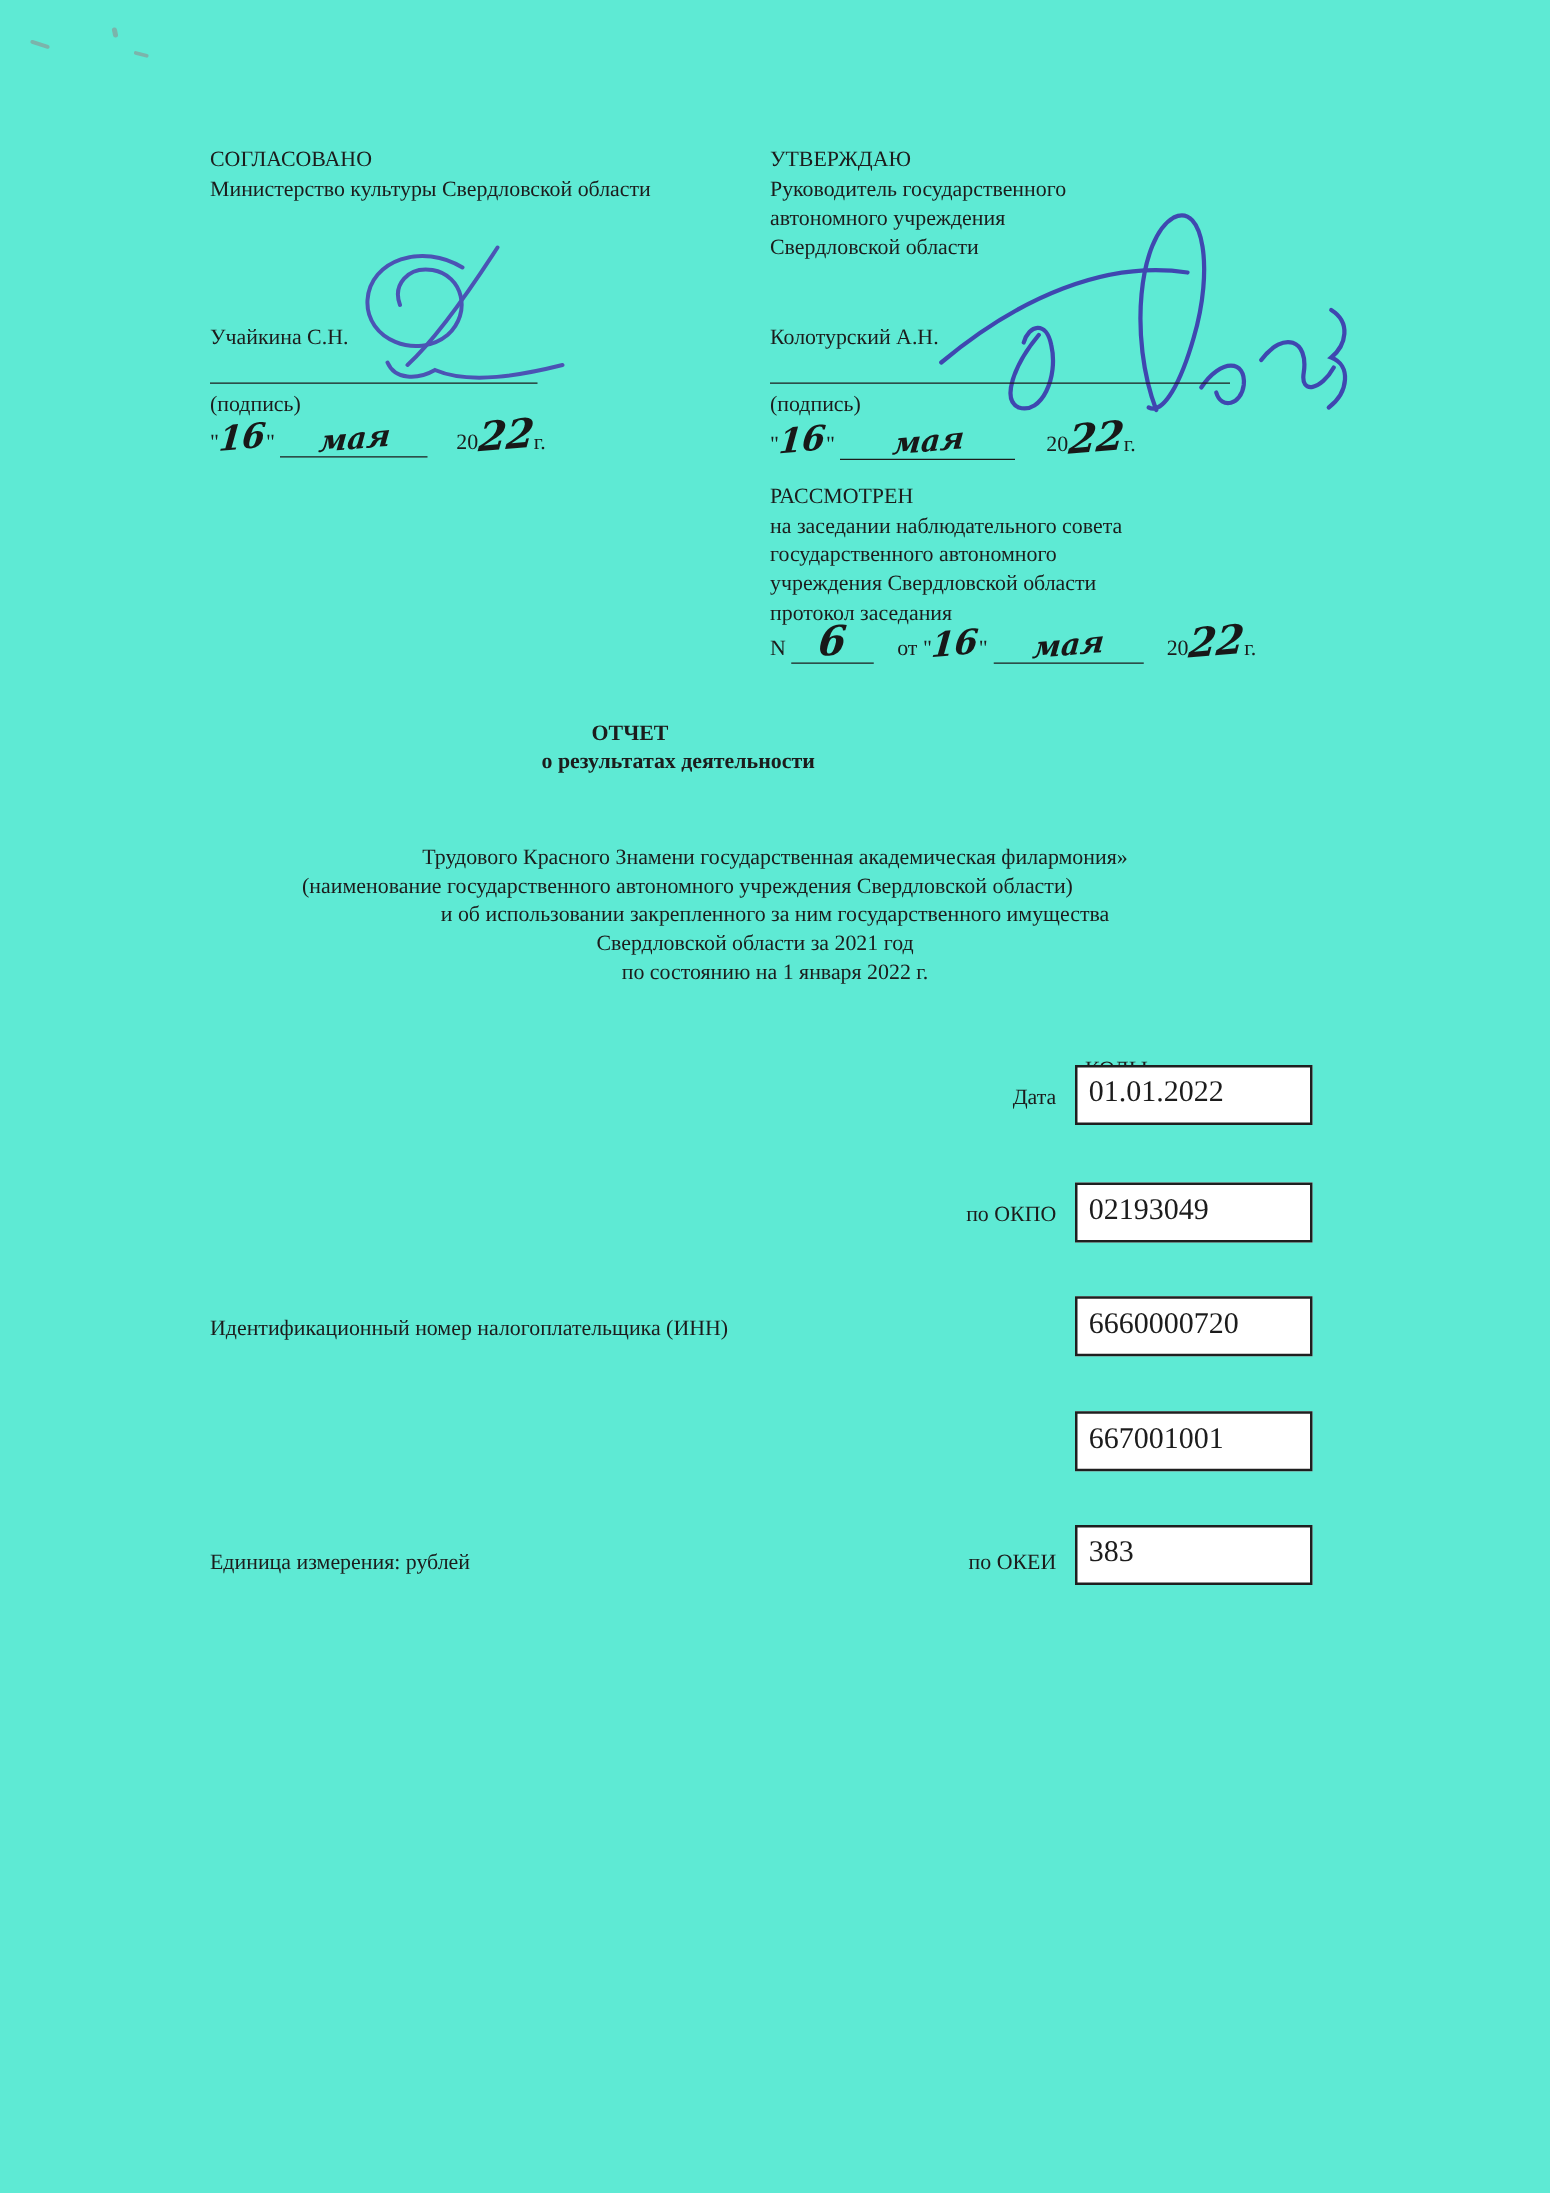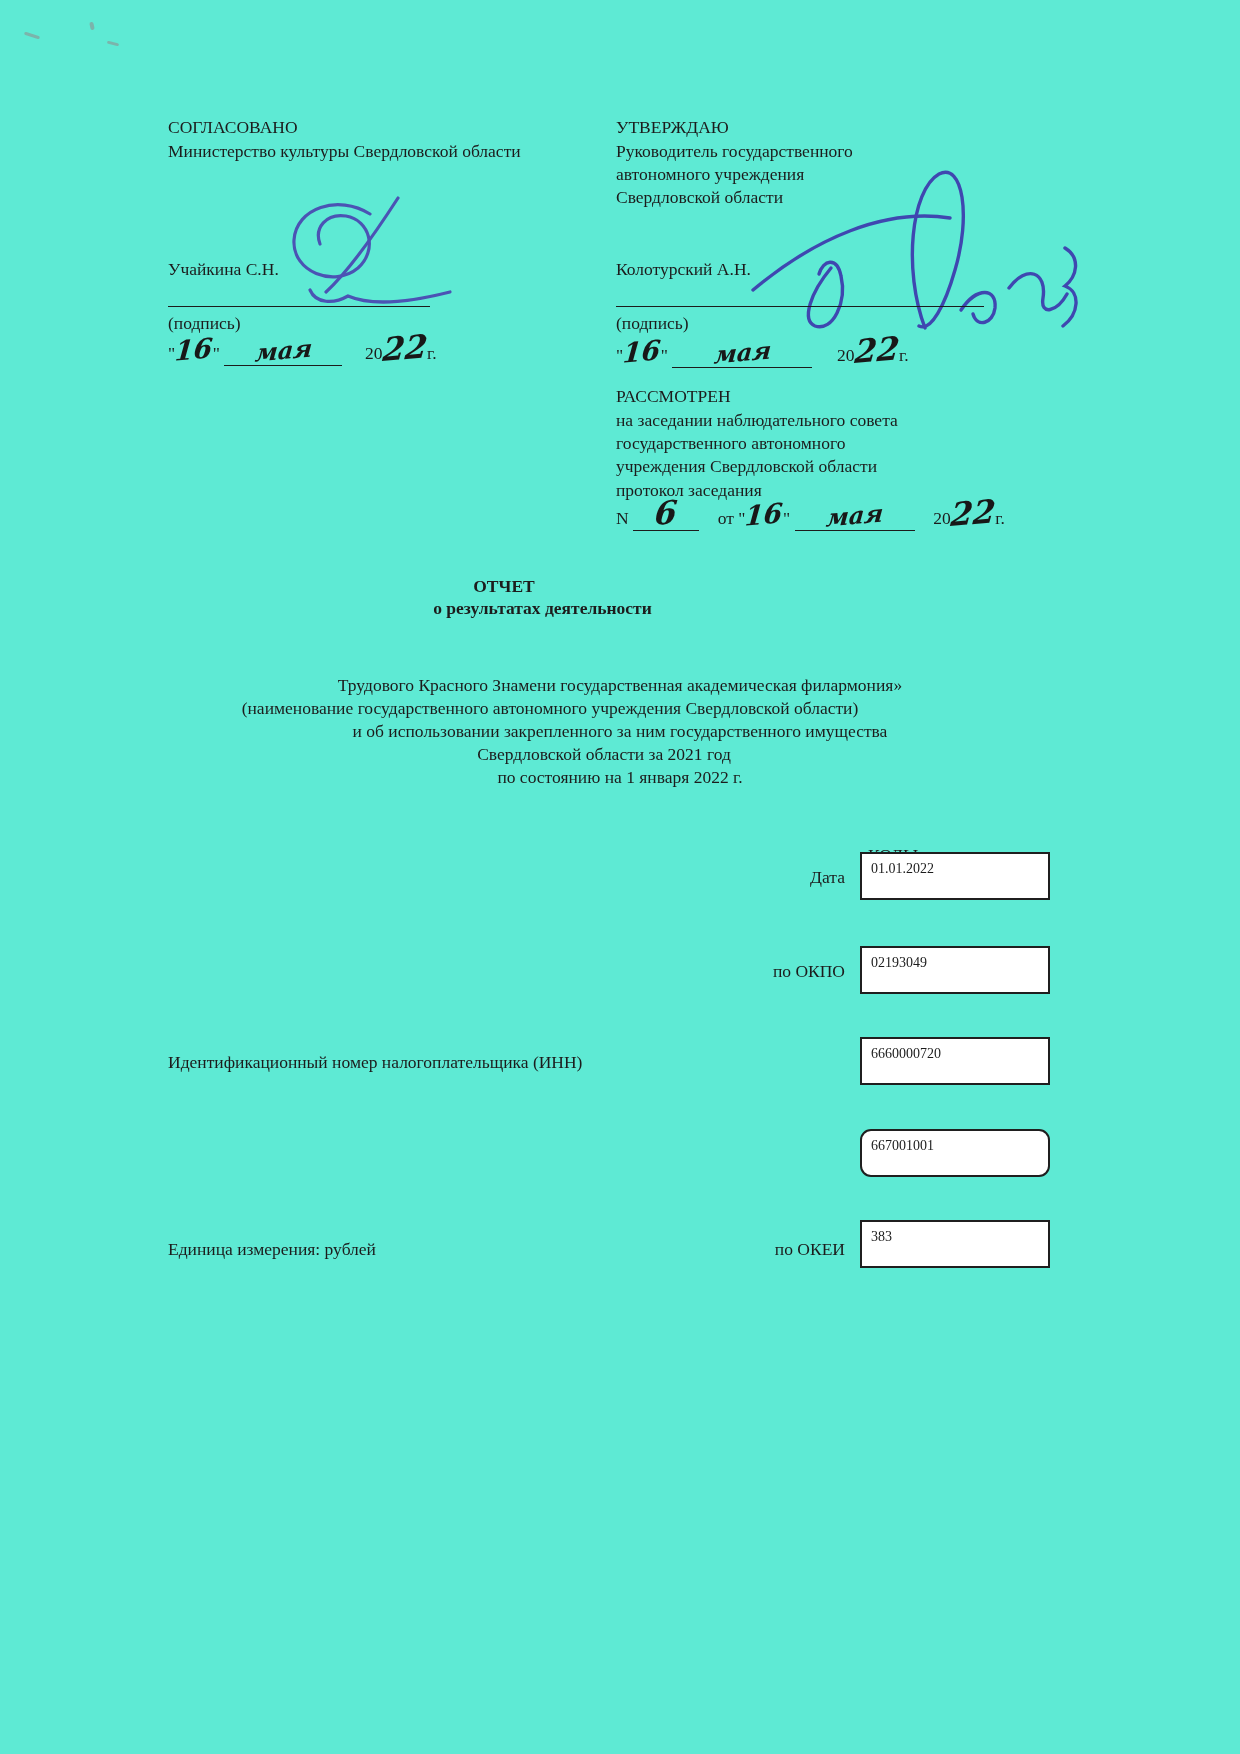--- a/index.html
+++ b/index.html
@@ -36,21 +36,21 @@
     text-align:center;
     vertical-align:baseline;
   }
   .sigline{border-bottom:1.8px solid #1c1c1c;height:0;}
   .codebox{
     border:2px solid #1f1f1f;
     width:186px;height:44px;
     background:#fff;
   }
   .codebox .val{
-    font-size:14px;
+    font-size:24px;
     padding:7px 0 0 9px;
     white-space:nowrap;
   }
   .sublabel{text-align:right;width:205px;}
   .speck{position:absolute;background:#8f8f8f;border-radius:2px;opacity:.6;}
   svg.sig{position:absolute;pointer-events:none;}
   .dateline{white-space:nowrap;}
   .dateline .gap{display:inline-block;}
 </style>
 </head>
@@ -149,21 +149,21 @@
   <div class="abs t sublabel" style="left:640px;top:960px;">по ОКПО</div>
   <div class="abs codebox" style="left:860px;top:946px;">
     <div class="val">02193049</div>
   </div>
 
   <div class="abs t" style="left:168px;top:1051px;">Идентификационный номер налогоплательщика (ИНН)</div>
   <div class="abs codebox" style="left:860px;top:1037px;">
     <div class="val">6660000720</div>
   </div>
 
-  <div class="abs codebox" style="left:860px;top:1129px;border-radius:11px;">
+  <div class="abs codebox" style="left:860px;top:1129px;">
     <div class="val">667001001</div>
   </div>
 
   <div class="abs t" style="left:168px;top:1238px;">Единица измерения: рублей</div>
   <div class="abs t sublabel" style="left:640px;top:1238px;">по ОКЕИ</div>
   <div class="abs codebox" style="left:860px;top:1220px;">
     <div class="val">383</div>
   </div>
 
 </div>

